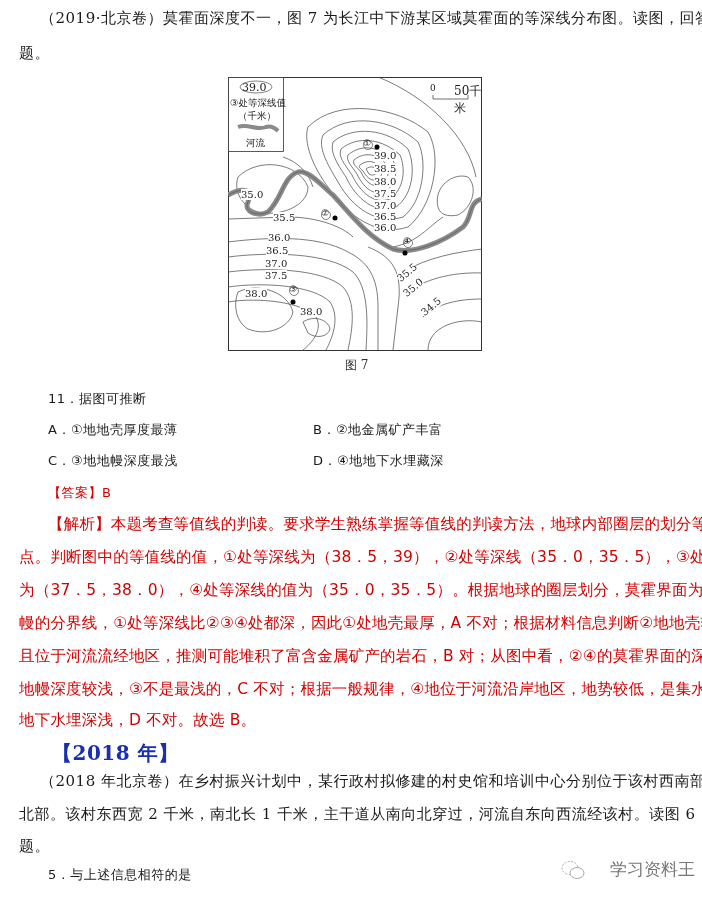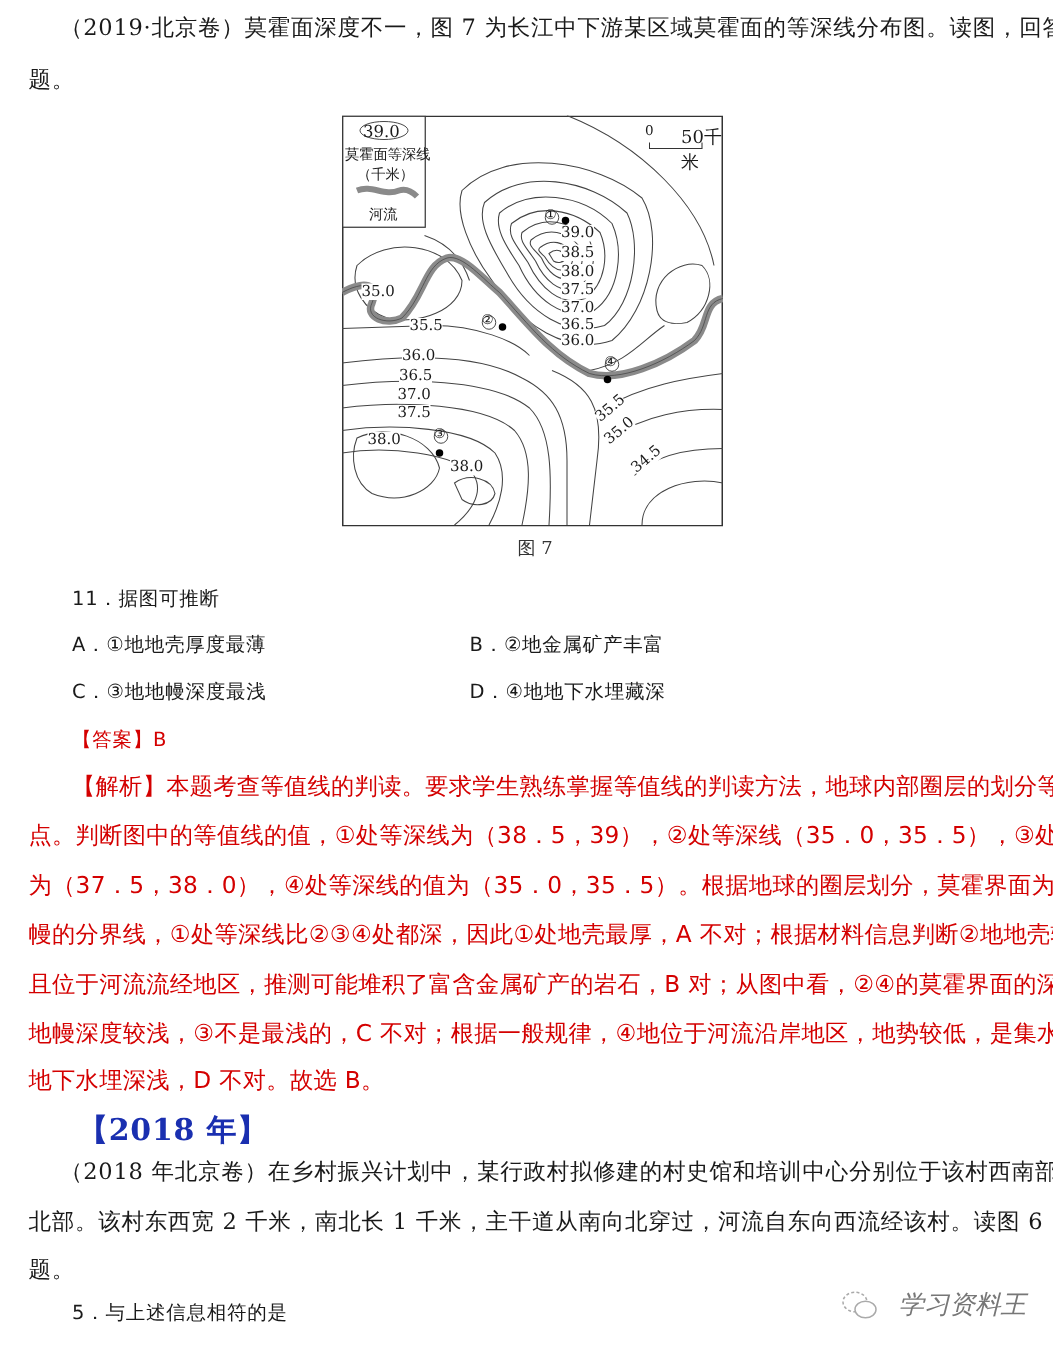--- a/index.html
+++ b/index.html
@@ -8,22 +8,22 @@
     font-family: "DejaVu Serif", "Liberation Serif", serif;
     color: #1a1a1a;
   }
   .line { position: absolute; white-space: nowrap; font-size: 15px; letter-spacing: 0.5px; }
   .red { color: #d40000; }
   .blue { color: #1a2fb0; font-weight: bold; }
   .q { font-family: "DejaVu Sans", "Liberation Sans", sans-serif; font-size: 13px; }
   .exp { font-family: "DejaVu Sans", "Liberation Sans", sans-serif; font-size: 15.5px; letter-spacing: 0.2px; }
   .figure { position: absolute; left: 228px; top: 77px; width: 254px; height: 314px; }
   .caption { position: absolute; left: 345px; top: 357px; font-size: 12px; color: #333; }
-  .watermark { position: absolute; left: 560px; top: 858px; display: flex; align-items: center; gap: 13px;
-    font-family: "DejaVu Sans", "Liberation Sans", sans-serif; font-size: 17px; color: #777; font-style: italic; }
+  .watermark { position: absolute; left: 560px; top: 858px; display: flex; align-items: center; gap: 24px;
+    font-family: "DejaVu Sans", "Liberation Sans", sans-serif; font-size: 17px; color: #777; }
 </style>
 </head>
 <body>
 
 <div class="line" style="left:40px; top:9px;">（2019·北京卷）莫霍面深度不一，图 7 为长江中下游某区域莫霍面的等深线分布图。读图，回答第 11</div>
 <div class="line" style="left:19px; top:44px;">题。</div>
 
 <div class="figure">
   <svg width="254" height="274" viewBox="0 0 254 274" xmlns="http://www.w3.org/2000/svg">
     <rect x="0.5" y="0.5" width="253" height="273" fill="#fff" stroke="#333" stroke-width="1"></rect>
@@ -74,21 +74,21 @@
     <g fill="none" stroke="#333" stroke-width="0.6">
       <circle cx="140" cy="68" r="4.5"></circle>
       <circle cx="98" cy="138" r="4.5"></circle>
       <circle cx="66" cy="214" r="4.5"></circle>
       <circle cx="180" cy="166" r="4.5"></circle>
     </g>
   </svg>
 
   
   <div style="position:absolute; left:14px; top:4px; font-size:11px;">39.0</div>
-  <div style="position:absolute; left:2px; top:20px; font-size:9.5px; font-family:'DejaVu Sans',sans-serif;">莫霍面等深线</div>
+  <div style="position:absolute; left:2px; top:20px; font-size:9.5px; font-family:'DejaVu Sans',sans-serif;">③处等深线值</div>
   <div style="position:absolute; left:10px; top:33px; font-size:9.5px; font-family:'DejaVu Sans',sans-serif;">（千米）</div>
   <svg style="position:absolute; left:8px; top:46px;" width="44" height="12">
     <path d="M2 4 C 12 0, 20 8, 30 4 C 36 2, 40 6, 42 8" fill="none" stroke="#8a8a8a" stroke-width="4"></path>
   </svg>
   <div style="position:absolute; left:18px; top:60px; font-size:9.5px; font-family:'DejaVu Sans',sans-serif;">河流</div>
 
   
   <div style="position:absolute; left:202px; top:6px; font-size:9px;">0</div>
   <div style="position:absolute; left:226px; top:6px; font-size:12px;">50千米</div>
 

